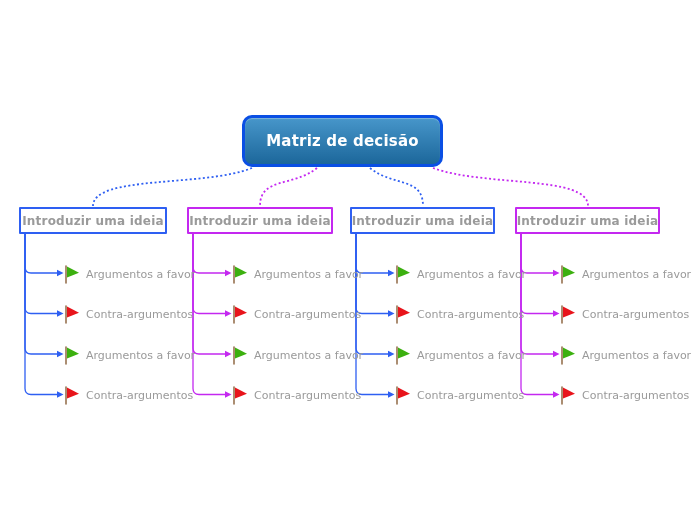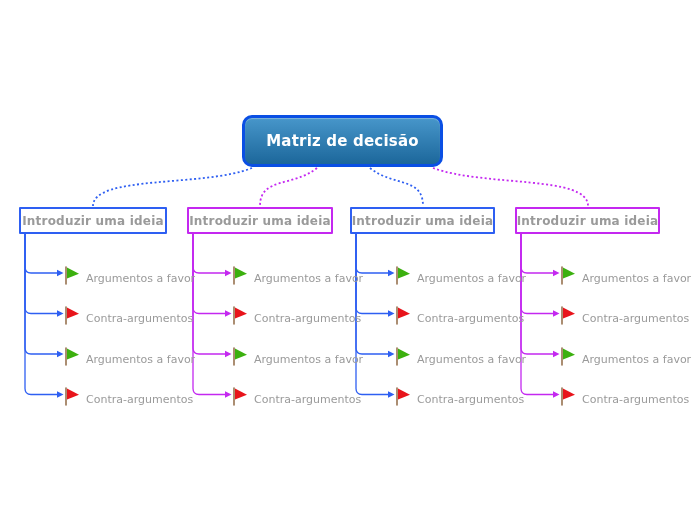--- a/index.html
+++ b/index.html
@@ -20,21 +20,21 @@
   #root-node .root-label{color:var(--root-text,#fff);font-size:15px;font-weight:bold;letter-spacing:.2px;}
   
   .branch{position:absolute;top:207px;width:147px;height:210px;}
   .branch-box{
     height:27px;box-sizing:border-box;background:#fff;
     border:2px solid var(--bc);border-radius:1px;
     display:flex;align-items:center;justify-content:center;cursor:pointer;
   }
   .branch-label{font-size:12px;font-weight:bold;color:#9a9a9a;white-space:nowrap;letter-spacing:.2px;}
   .item{
-    position:absolute;left:44px;height:22px;display:flex;align-items:flex-end;
+    position:absolute;left:44px;height:22px;display:flex;align-items:center;
     white-space:nowrap;cursor:pointer;
   }
   .flag{width:17px;height:20px;display:inline-block;flex:none;}
   .item-label{margin-left:6px;font-size:11px;color:var(--item-text,#9a9a9a);}
   .pro-fill{fill:var(--pro,#3cb00f);}
   .con-fill{fill:var(--con,#e8141b);}
   .pole{stroke:var(--pole,#96714f);}
 </style>
 </head>
 <body>

